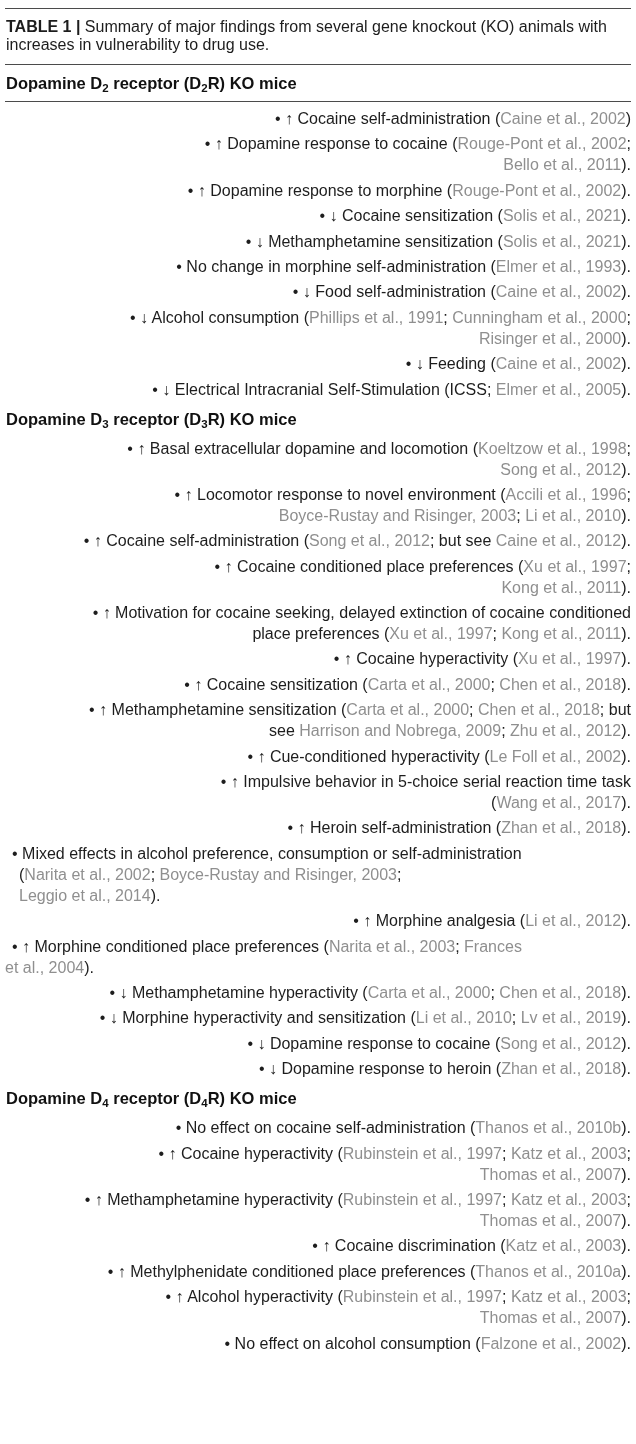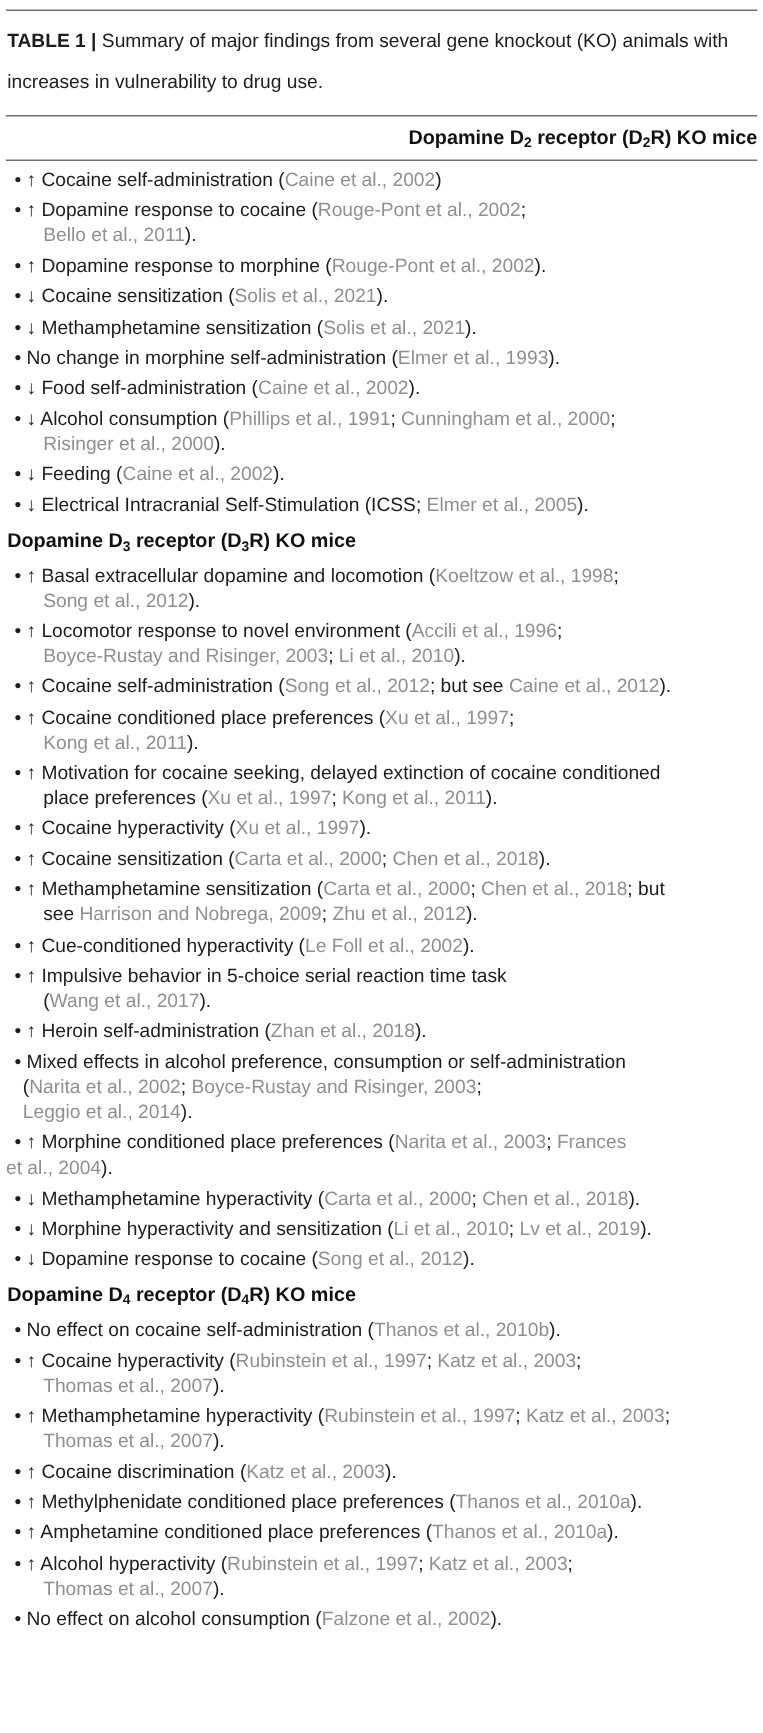--- a/index.html
+++ b/index.html
@@ -17,46 +17,46 @@
     padding: 8px 5px 2px 5px;
   }
   .rule {
     border: none;
     border-top: 1.5px solid #4b4b4b;
     margin: 0;
     height: 0;
   }
   .caption {
     font-size: 16px;
-    line-height: 34px;
+    line-height: 18px;
     margin: 9px 0 10px 1px;
     color: #1d1d1d;
   }
   .caption .cap-label { font-weight: bold; }
   .section-header {
     font-size: 16.5px;
     font-weight: bold;
     line-height: 22px;
     margin: 8px 0 8px 1px;
     color: #111111;
   }
   .section-header sub {
     font-size: 11.5px;
     line-height: 0;
     vertical-align: -0.25em;
   }
-  .first-header { margin: 7px 0 7px 1px; text-align: right; }
+  .first-header { margin: 7px 0 7px 1px; }
   .entries { margin: 6px 0 4px 0; }
   .entry {
     font-size: 16px;
     line-height: 21px;
     margin: 0 0 4.4px 0;
     color: #1d1d1d;
   }
-  .e-normal { padding-left: 31px; text-indent: -24px; }
+  .e-normal { padding-left: 31px; text-indent: -24px; text-align: right; }
   .e-narrow { padding-left: 14px; text-indent: -7px; }
   .e-flush  { padding-left: 0;    text-indent: 7px;  }
   .cite { color: #8f8f8f; }
 </style>
 </head>
 <body>
 
 <div class="table-wrap">
   <hr class="rule">
   <div class="caption">
@@ -85,31 +85,32 @@
         <div class="entry e-normal"><span>• ↑ Cocaine self-administration (</span><span class="cite">Song et al., 2012</span><span>; but see </span><span class="cite">Caine et al., 2012</span><span>).</span></div>
         <div class="entry e-normal"><span>• ↑ Cocaine conditioned place preferences (</span><span class="cite">Xu et al., 1997</span><span>;</span><br><span class="cite">Kong et al., 2011</span><span>).</span></div>
         <div class="entry e-normal"><span>• ↑ Motivation for cocaine seeking, delayed extinction of cocaine conditioned</span><br><span>place preferences (</span><span class="cite">Xu et al., 1997</span><span>; </span><span class="cite">Kong et al., 2011</span><span>).</span></div>
         <div class="entry e-normal"><span>• ↑ Cocaine hyperactivity (</span><span class="cite">Xu et al., 1997</span><span>).</span></div>
         <div class="entry e-normal"><span>• ↑ Cocaine sensitization (</span><span class="cite">Carta et al., 2000</span><span>; </span><span class="cite">Chen et al., 2018</span><span>).</span></div>
         <div class="entry e-normal"><span>• ↑ Methamphetamine sensitization (</span><span class="cite">Carta et al., 2000</span><span>; </span><span class="cite">Chen et al., 2018</span><span>; but</span><br><span>see </span><span class="cite">Harrison and Nobrega, 2009</span><span>; </span><span class="cite">Zhu et al., 2012</span><span>).</span></div>
         <div class="entry e-normal"><span>• ↑ Cue-conditioned hyperactivity (</span><span class="cite">Le Foll et al., 2002</span><span>).</span></div>
         <div class="entry e-normal"><span>• ↑ Impulsive behavior in 5-choice serial reaction time task</span><br><span>(</span><span class="cite">Wang et al., 2017</span><span>).</span></div>
         <div class="entry e-normal"><span>• ↑ Heroin self-administration (</span><span class="cite">Zhan et al., 2018</span><span>).</span></div>
         <div class="entry e-narrow"><span>• Mixed effects in alcohol preference, consumption or self-administration</span><br><span>(</span><span class="cite">Narita et al., 2002</span><span>; </span><span class="cite">Boyce-Rustay and Risinger, 2003</span><span>;</span><br><span class="cite">Leggio et al., 2014</span><span>).</span></div>
+        <div class="entry e-normal"><span>• ↑ Morphine analgesia (</span><span class="cite">Li et al., 2012</span><span>).</span></div>
         <div class="entry e-flush"><span>• ↑ Morphine conditioned place preferences (</span><span class="cite">Narita et al., 2003</span><span>; </span><span class="cite">Frances</span><br><span class="cite">et al., 2004</span><span>).</span></div>
         <div class="entry e-normal"><span>• ↓ Methamphetamine hyperactivity (</span><span class="cite">Carta et al., 2000</span><span>; </span><span class="cite">Chen et al., 2018</span><span>).</span></div>
         <div class="entry e-normal"><span>• ↓ Morphine hyperactivity and sensitization (</span><span class="cite">Li et al., 2010</span><span>; </span><span class="cite">Lv et al., 2019</span><span>).</span></div>
         <div class="entry e-normal"><span>• ↓ Dopamine response to cocaine (</span><span class="cite">Song et al., 2012</span><span>).</span></div>
+        <div class="entry e-normal"><span>• ↓ Dopamine response to heroin (</span><span class="cite">Zhan et al., 2018</span><span>).</span></div>
       </div>
       <div class="section-header"><span>Dopamine D</span><sub>4</sub><span> receptor (D</span><sub>4</sub><span>R) KO mice</span></div>
       <div class="entries">
         <div class="entry e-normal"><span>• No effect on cocaine self-administration (</span><span class="cite">Thanos et al., 2010b</span><span>).</span></div>
         <div class="entry e-normal"><span>• ↑ Cocaine hyperactivity (</span><span class="cite">Rubinstein et al., 1997</span><span>; </span><span class="cite">Katz et al., 2003</span><span>;</span><br><span class="cite">Thomas et al., 2007</span><span>).</span></div>
         <div class="entry e-normal"><span>• ↑ Methamphetamine hyperactivity (</span><span class="cite">Rubinstein et al., 1997</span><span>; </span><span class="cite">Katz et al., 2003</span><span>;</span><br><span class="cite">Thomas et al., 2007</span><span>).</span></div>
         <div class="entry e-normal"><span>• ↑ Cocaine discrimination (</span><span class="cite">Katz et al., 2003</span><span>).</span></div>
         <div class="entry e-normal"><span>• ↑ Methylphenidate conditioned place preferences (</span><span class="cite">Thanos et al., 2010a</span><span>).</span></div>
-        <div class="entry e-normal"><span>• ↑ Amphetamine conditioned place preferences (</span><span class="cite">Thanos et al., 2010a</span><span>).</span></div>
         <div class="entry e-normal"><span>• ↑ Alcohol hyperactivity (</span><span class="cite">Rubinstein et al., 1997</span><span>; </span><span class="cite">Katz et al., 2003</span><span>;</span><br><span class="cite">Thomas et al., 2007</span><span>).</span></div>
         <div class="entry e-normal"><span>• No effect on alcohol consumption (</span><span class="cite">Falzone et al., 2002</span><span>).</span></div>
       </div>
     </div>
 
 </div>
 
 </body></html>

